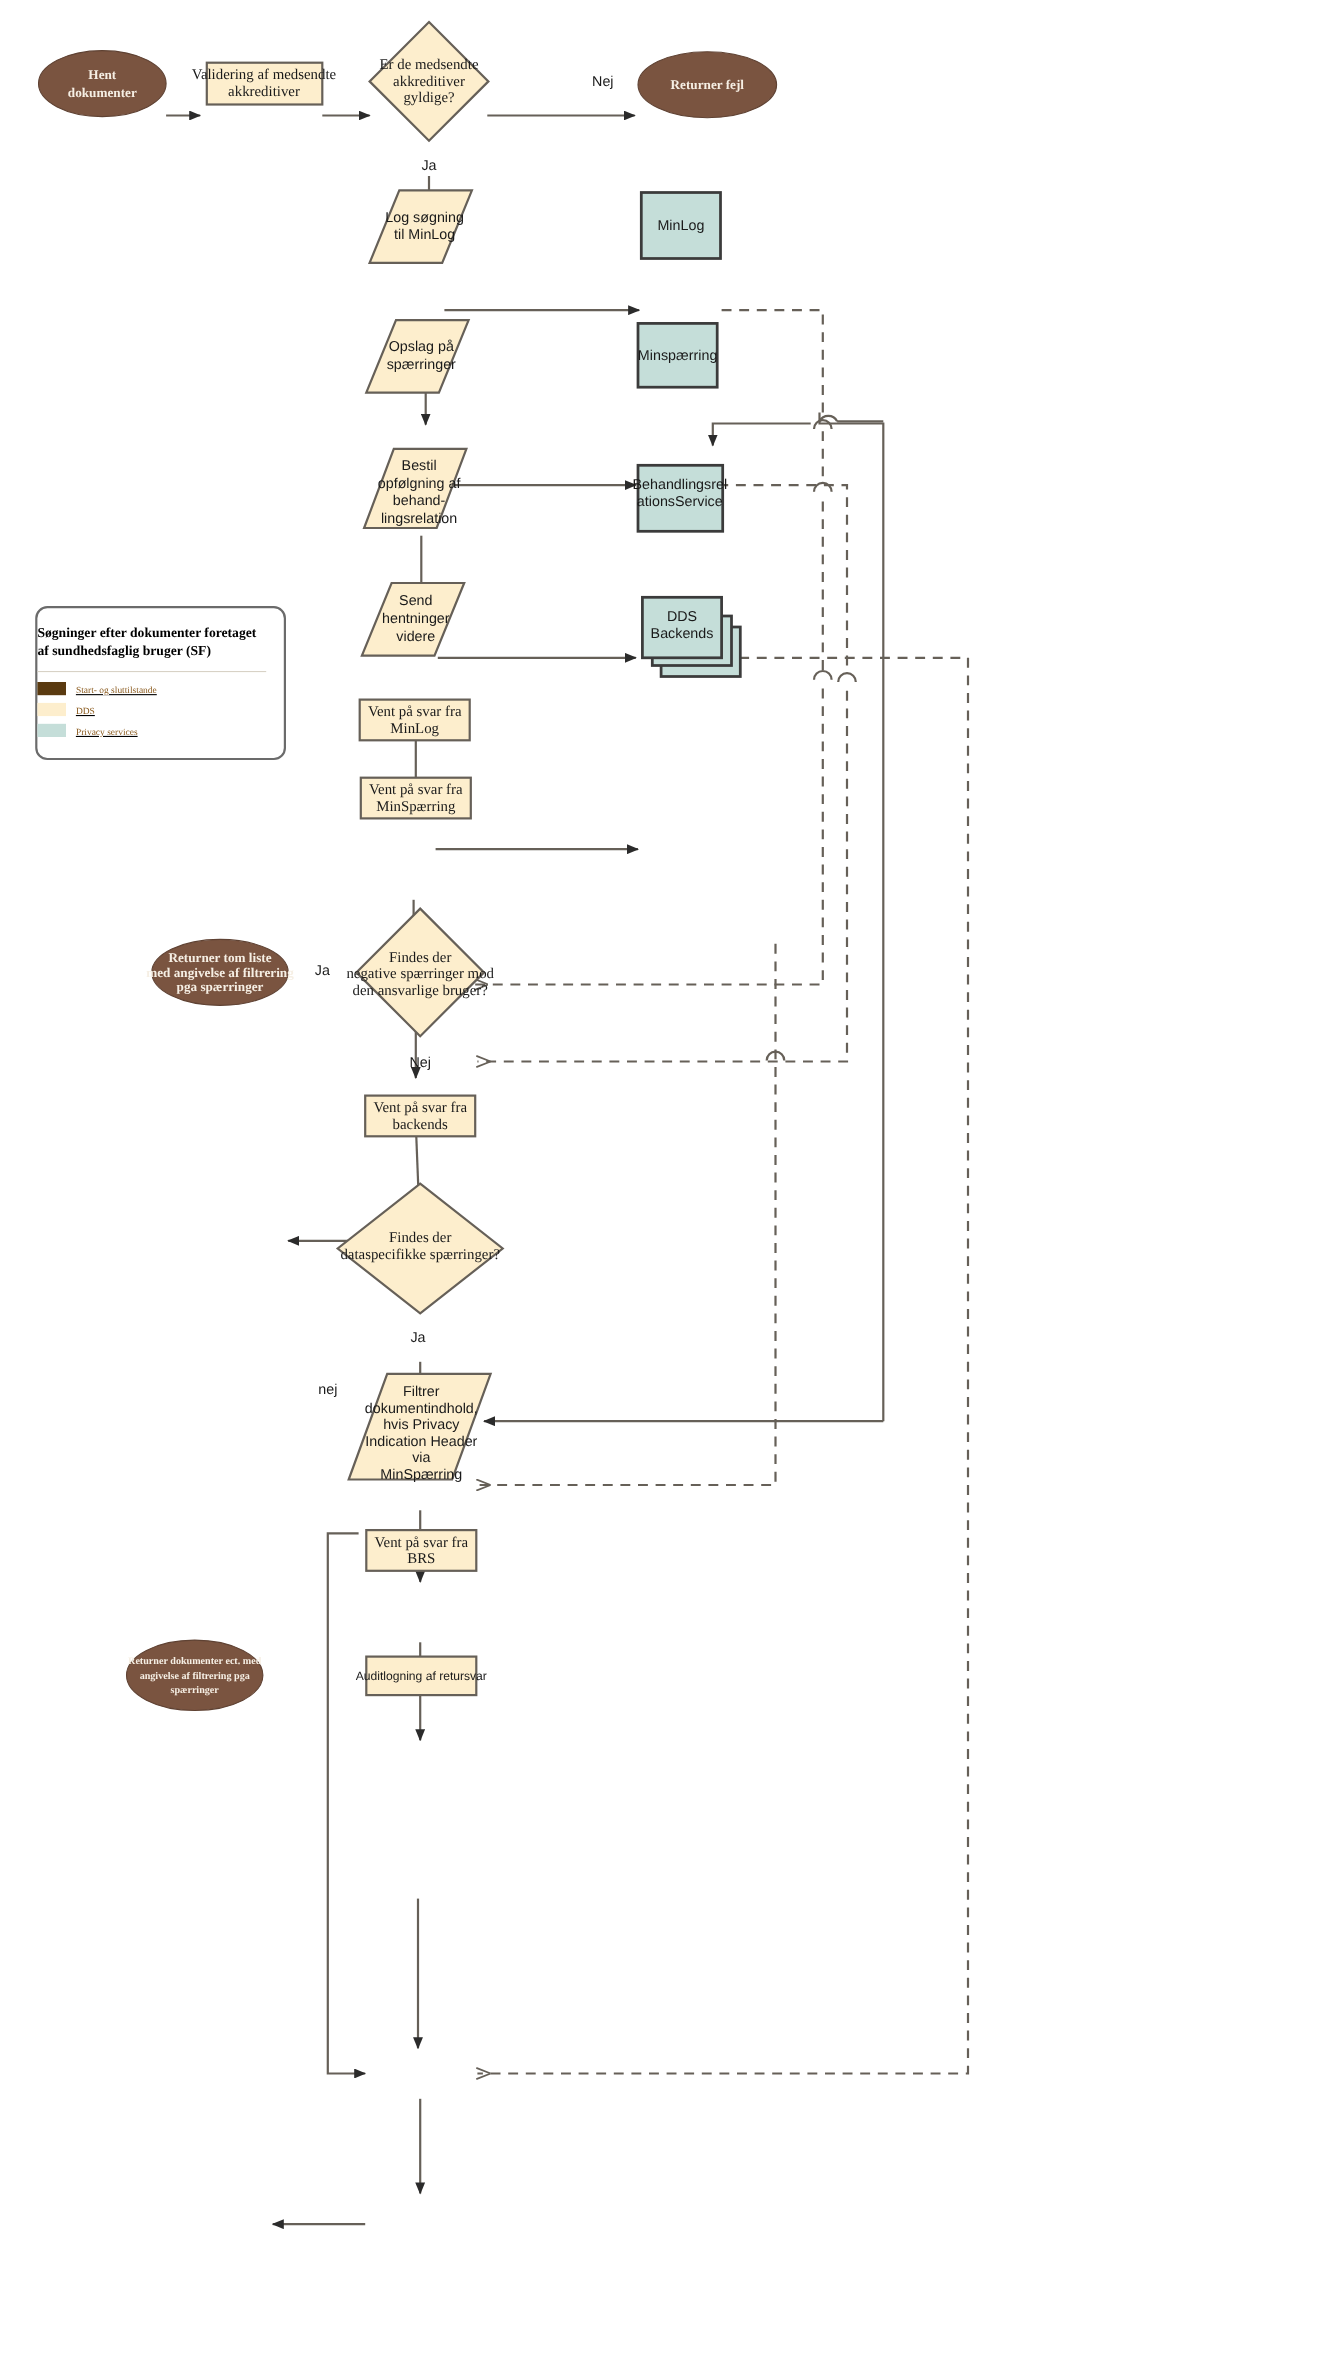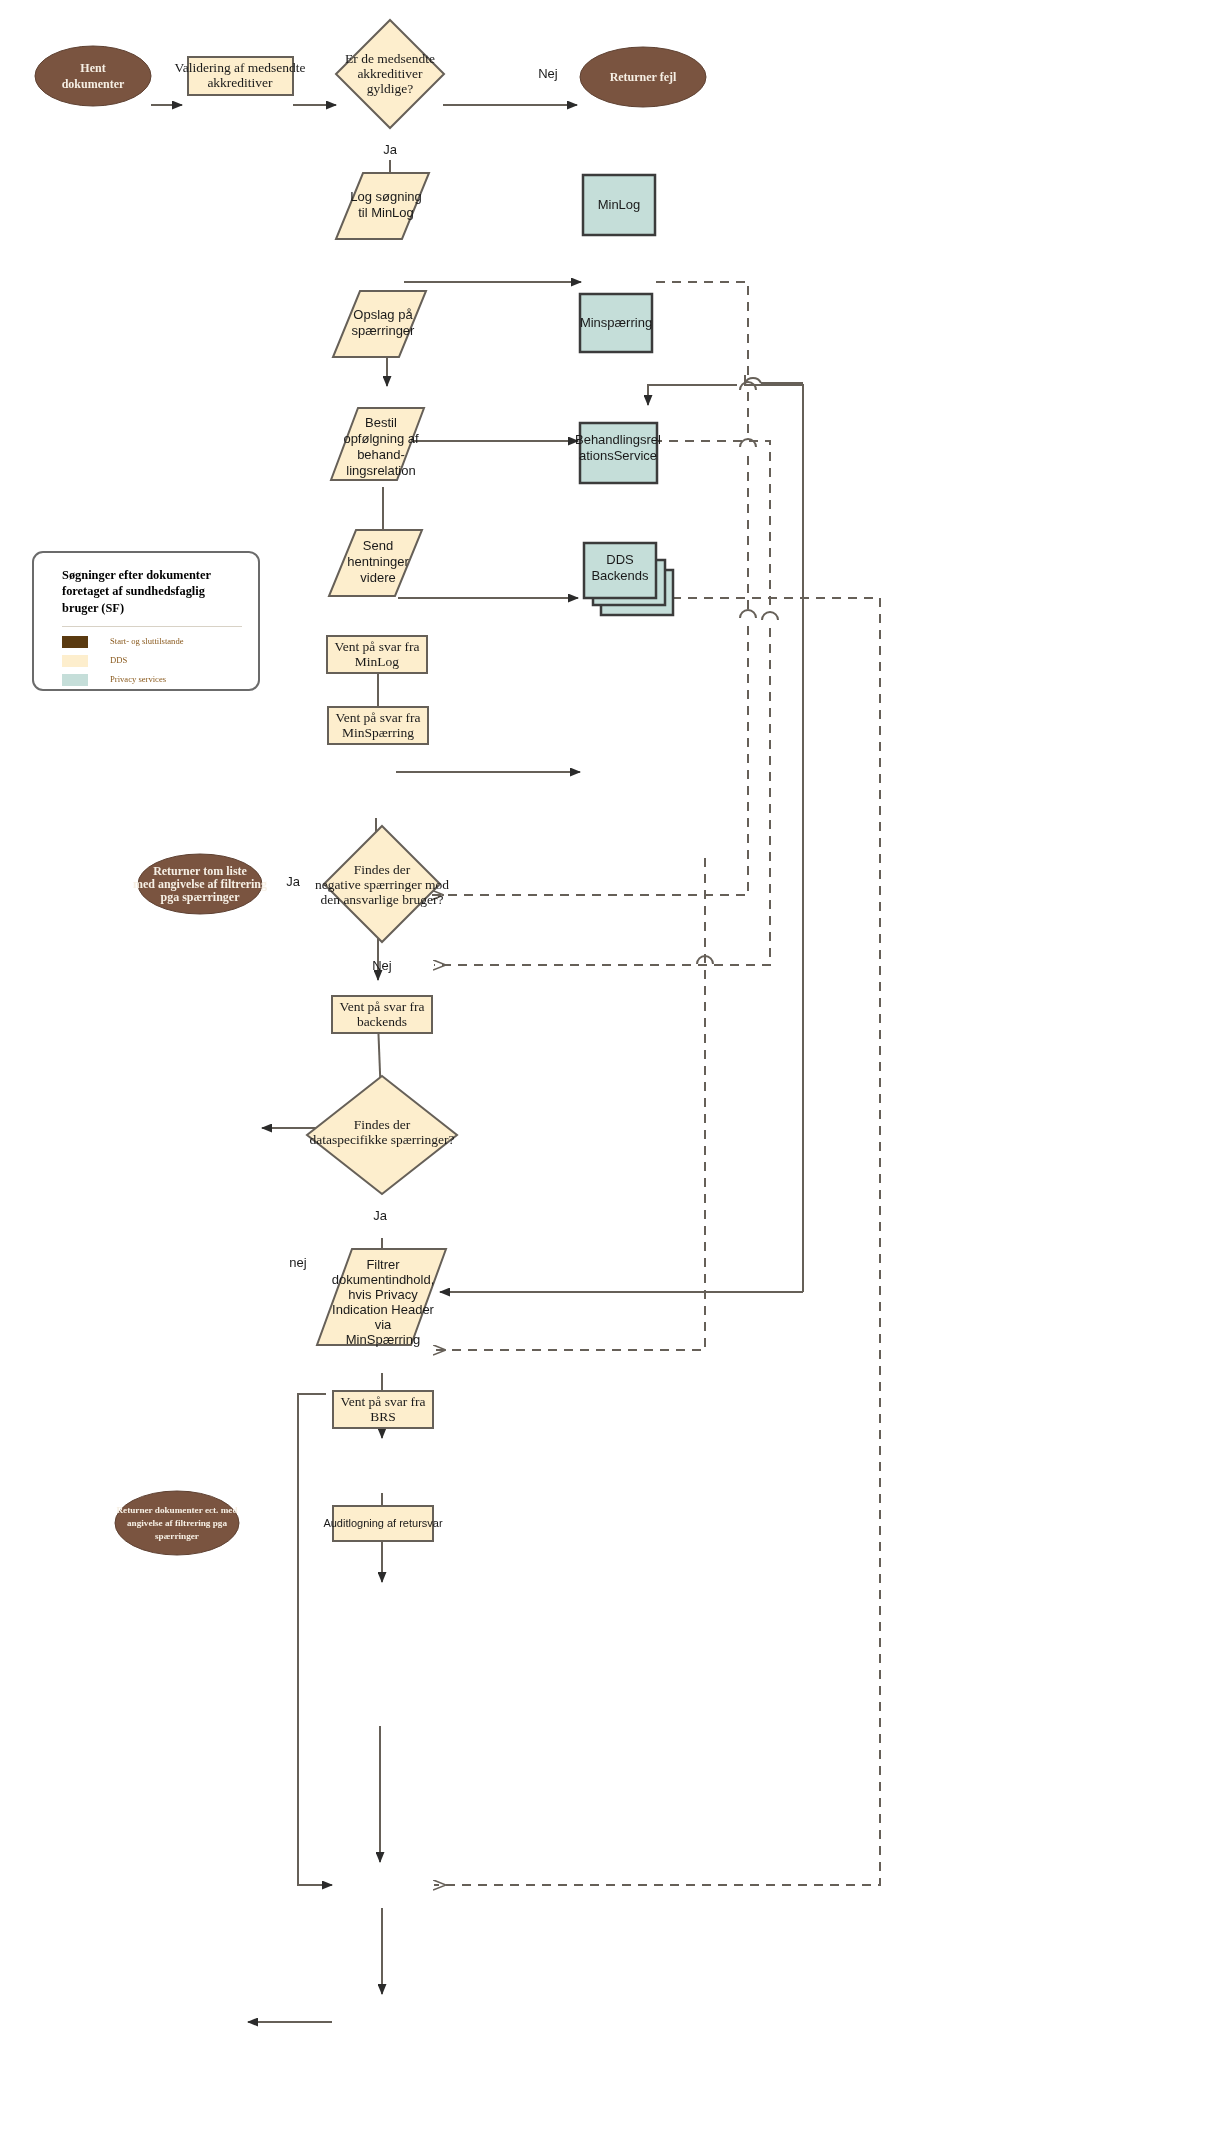--- a/index.html
+++ b/index.html
@@ -18,24 +18,24 @@
 
   text{font-family:"Liberation Sans",sans-serif;}
   .lbl-node{font-size:13px;fill:#1a1a1a;text-anchor:middle;dominant-baseline:middle;}
   .lbl-node-serif{font-family:"Liberation Serif",serif;font-size:13.5px;fill:#1a1a1a;text-anchor:middle;dominant-baseline:middle;}
   .lbl-term{font-family:"Liberation Serif",serif;font-size:12px;font-weight:bold;fill:#f6efe4;text-anchor:middle;dominant-baseline:middle;}
   .lbl-edge{font-size:13px;fill:#1a1a1a;text-anchor:middle;dominant-baseline:middle;}
 
   
   #legend{position:absolute;left:32px;top:551px;width:228px;height:140px;
     background:#ffffff;border:2.5px solid #6b6b6b;border-radius:11px;box-sizing:border-box;
-    padding:14px 16px 10px 28px;}
+    padding:14px 16px 10px 0;}
   #legend .lg-title{font-family:"Liberation Serif",serif;font-size:12.4px;font-weight:bold;color:#000;line-height:1.32;}
   #legend .lg-rule{height:1px;background:#d8d2c6;margin:10px 0 9px 0;}
-  #legend .lg-row{display:flex;align-items:flex-start;gap:22px;margin-bottom:7px;}
+  #legend .lg-row{display:flex;align-items:flex-end;gap:9px;margin-bottom:7px;text-decoration:underline;}
   #legend .lg-sw{width:26px;height:12px;flex:0 0 auto;}
   #legend .lg-tx{font-family:"Liberation Serif",serif;font-size:8.6px;color:#8a5a1e;}
 </style>
 </head>
 <body>
 
 <div id="stage">
 
   <svg id="flow" viewBox="0 0 1214 2147">
     <defs>

